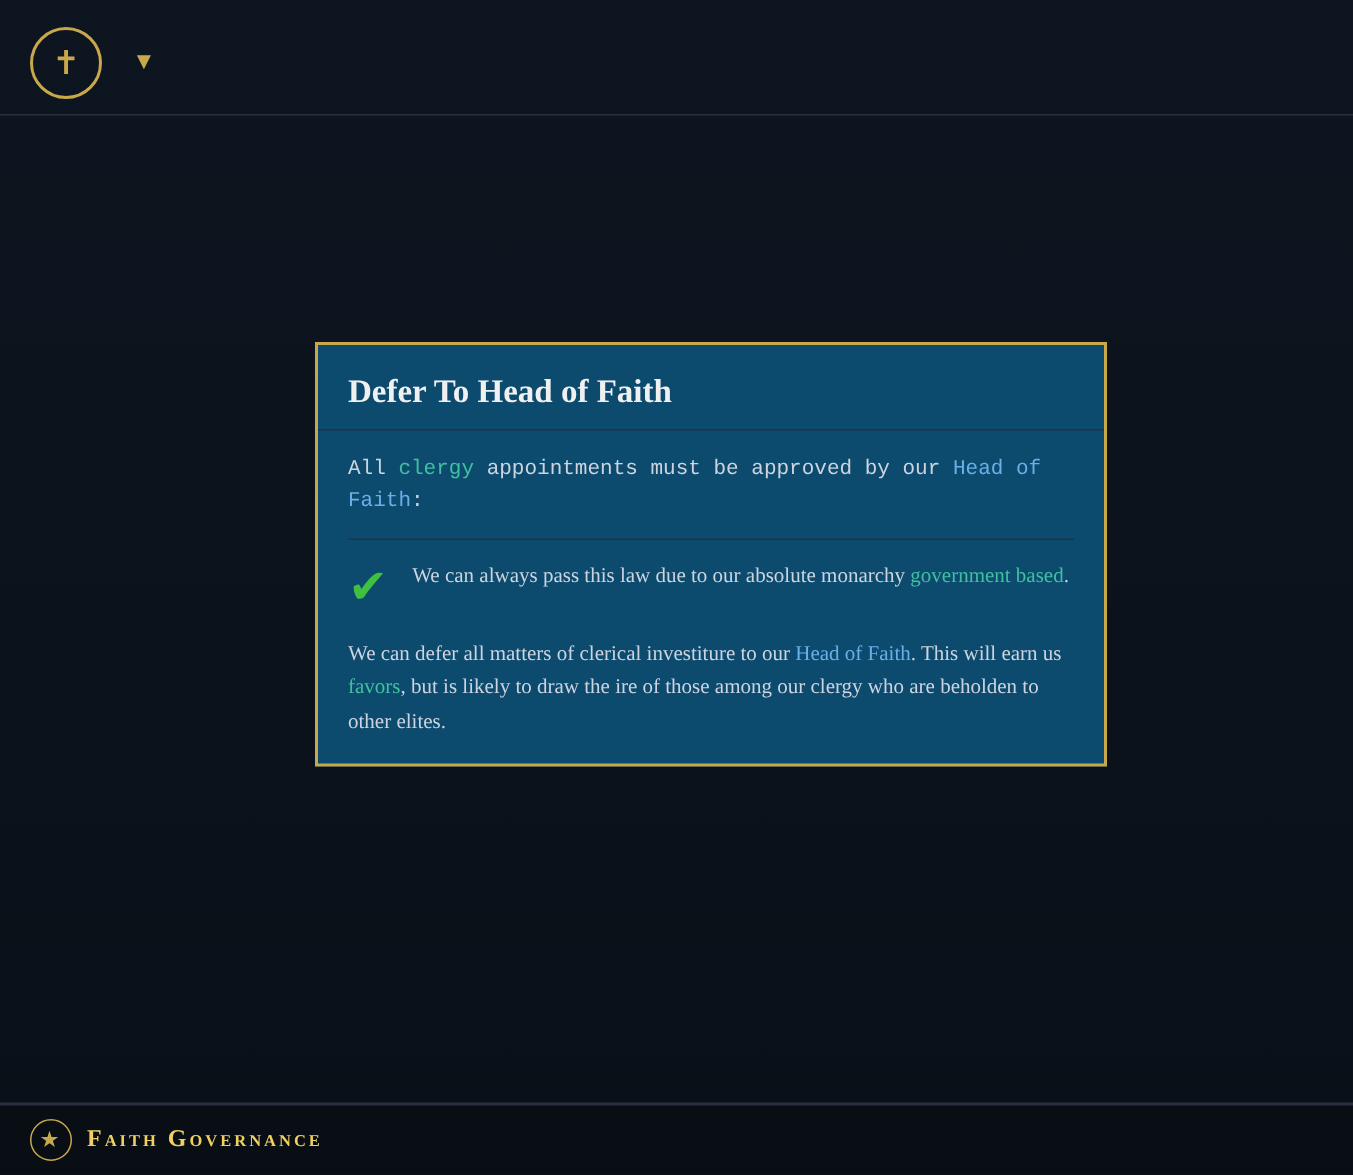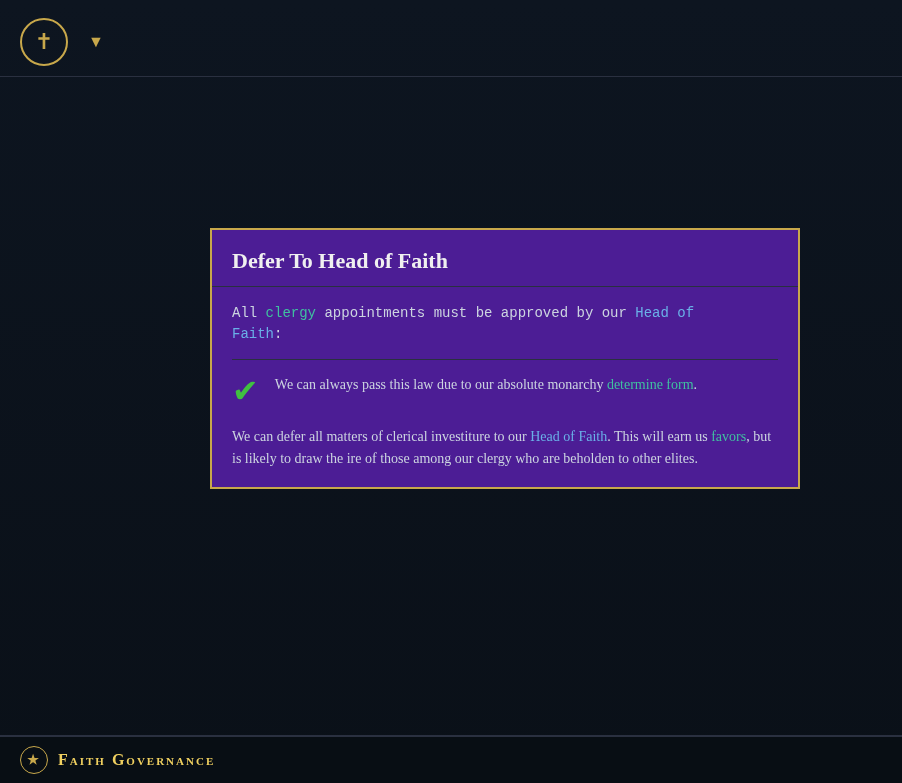--- a/index.html
+++ b/index.html
@@ -195,22 +195,22 @@
       color: #ccd4e0;
       font-size: 13px;
       cursor: pointer;
     }
 
     
     .tooltip-overlay {
       position: absolute;
       top: 228px;
       left: 210px;
-      width: 590px;
-      background: #4c1d95;
+      width: 528px;
+      background: #0c4a6e;
       border: 2px solid #c8a84b;
       z-index: 100;
     }
 
     .tooltip-title {
       font-size: 22px;
       font-weight: bold;
       color: #f0f0f0;
       padding: 18px 20px 12px 20px;
       border-bottom: 1px solid #2a3040;
@@ -412,21 +412,21 @@
     <div class="tooltip-intro">
       All <span class="link-teal">clergy</span> appointments must be approved by our <span class="link-blue">Head of<br>Faith</span>:
     </div>
 
 
     <hr class="tooltip-divider">
 
     <div class="tooltip-check-row">
       <div class="check-icon">✔</div>
       <div class="check-text">
-        We can always pass this law due to our absolute monarchy <span class="link-teal">determine form</span>.
+        We can always pass this law due to our absolute monarchy <span class="link-teal">government based</span>.
       </div>
     </div>
 
     <div class="tooltip-footer">
       We can defer all matters of clerical investiture to our <span class="link-blue">Head of Faith</span>. This will earn us <span class="link-teal">favors</span>, but is likely to draw the ire of those among our clergy who are beholden to other elites.
     </div>
 
   </div>
 </div>
 

